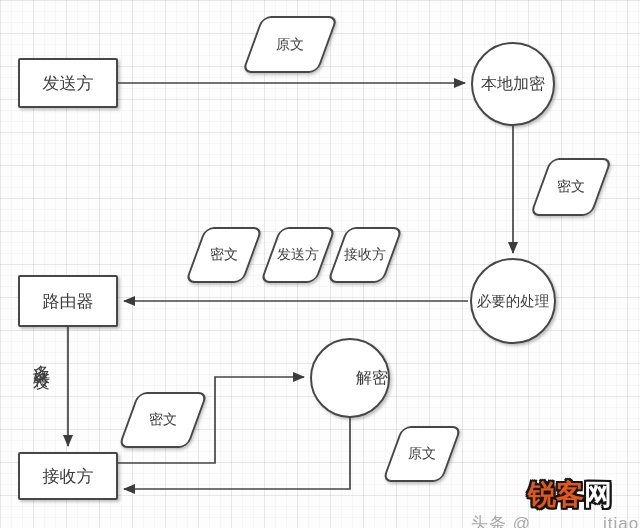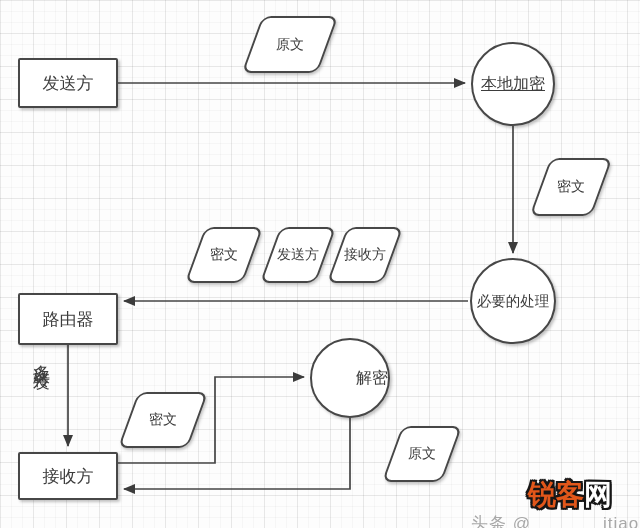--- a/index.html
+++ b/index.html
@@ -79,29 +79,29 @@
       <polyline points="468,301 124,301" class="edge" marker-end="url(#arrowhead)"></polyline>
       <polyline points="68,327 68,446" class="edge" marker-end="url(#arrowhead)"></polyline>
       <polyline points="118,463 215,463 215,377 304,377" class="edge" marker-end="url(#arrowhead)"></polyline>
       <polyline points="350,418 350,489 124,489" class="edge" marker-end="url(#arrowhead)"></polyline>
     </svg>
 
   <div class="shape rect" style="left:18px; top:58px; width:100px; height:50px;">
     <span>发送方</span>
   </div>
 
-  <div class="shape rect" style="left:18px; top:275px; width:100px; height:52px;margin-top:18px;">
+  <div class="shape rect" style="left:18px; top:275px; width:100px; height:52px;">
     <span>路由器</span>
   </div>
 
   <div class="shape rect" style="left:18px; top:452px; width:100px; height:48px;">
     <span>接收方</span>
   </div>
 
-  <div class="shape circle" style="left:471px; top:42px; width:84px; height:84px; font-size:16px;text-decoration:underline;">
+  <div class="shape circle" style="left:471px; top:42px; width:84px; height:84px; font-size:16px;">
     <span>本地加密</span>
   </div>
 
   <div class="shape circle" style="left:470px; top:258px; width:86px; height:86px; font-size:14.5px;">
     <span>必要的处理</span>
   </div>
 
   <div class="shape circle" style="left:310px; top:338px; width:80px; height:80px; font-size:16px;justify-content:flex-end;">
     <span>解密</span>
   </div>

